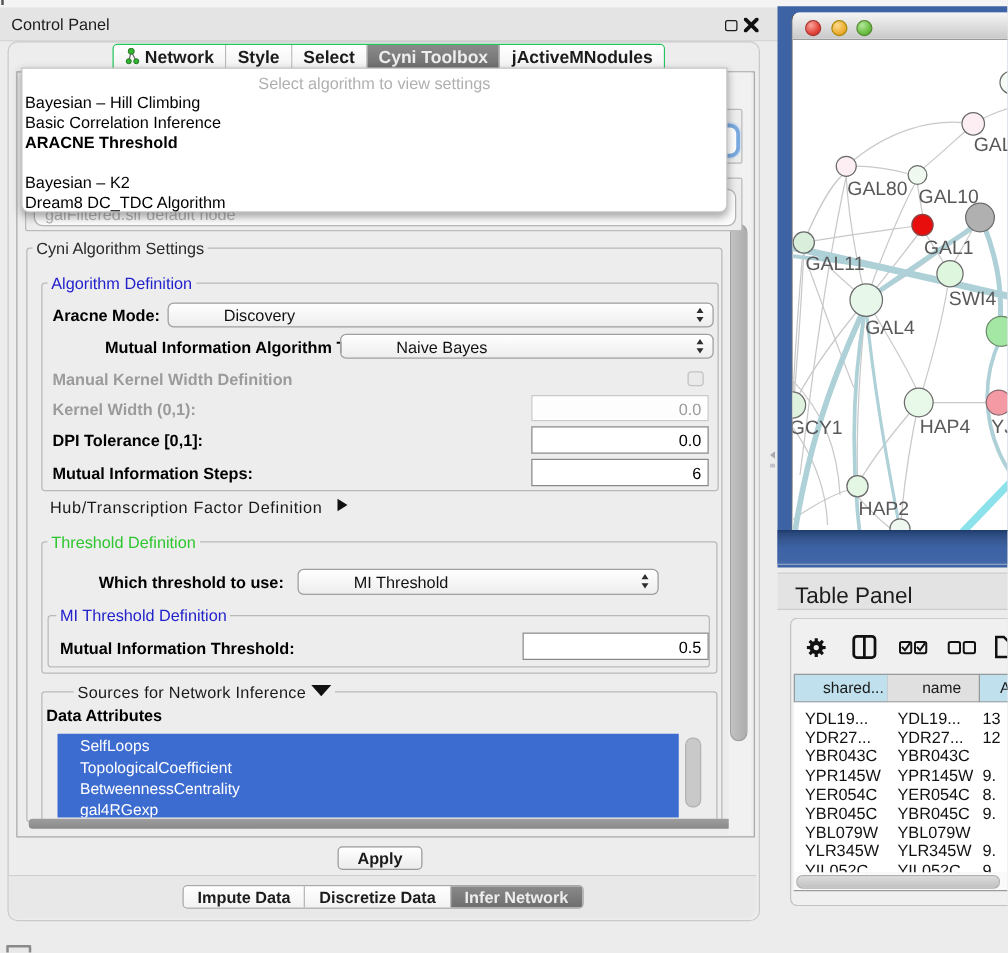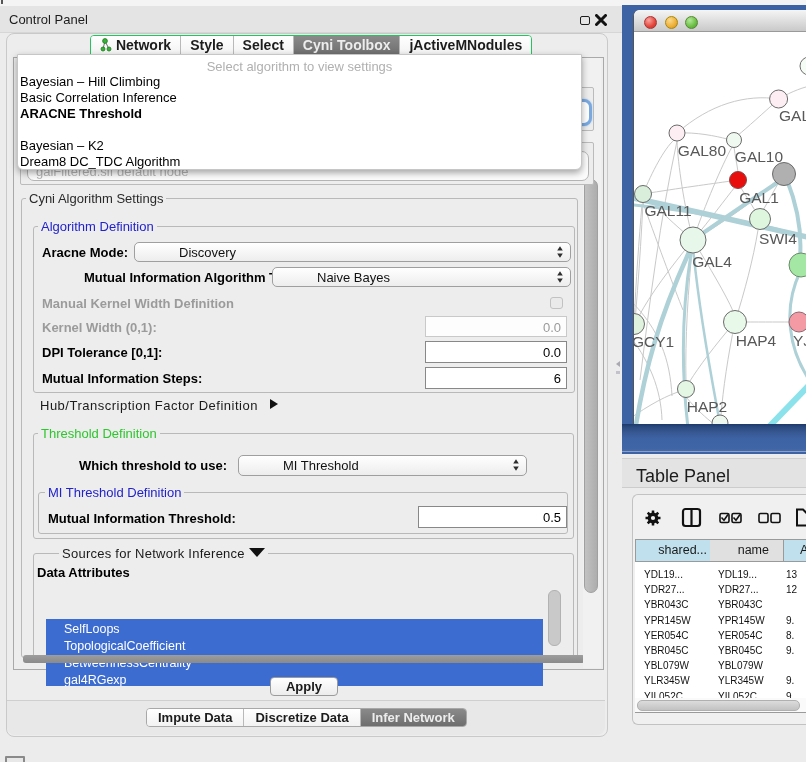--- a/index.html
+++ b/index.html
@@ -157,21 +157,21 @@
 </div>
 <span class="abs label b" style="left:48px;top:511px;font-weight:bold;font-size:13px;">Mutual Information Threshold:</span>
 <div class="field" style="left:418px;top:506px;width:147px;height:20px;">
     <span>0.5</span>
   </div>
 
 <div class="group" style="left:33px;top:553px;width:539px;height:103px;">
   <span class="gtitle" style="left:5px;color:#1a1a1a;letter-spacing:0.25px;margin-left:20px;">Sources for Network Inference <span style="display:inline-block;width:0;height:0;border-top:9px solid #111;border-left:8px solid transparent;border-right:8px solid transparent;vertical-align:1px;"></span></span>
 </div>
 <span class="abs label b" style="left:37px;top:565px;font-weight:bold;font-size:13px;">Data Attributes</span>
-<div class="abs" style="left:46px;top:587px;width:497px;height:67px;background:#3d6cd1;overflow:hidden;margin-top:32px;">
+<div class="abs" style="left:46px;top:587px;width:497px;height:67px;background:#3d6cd1;overflow:hidden;">
   <div style="color:#fff;font-size:12.5px;line-height:17px;padding:2px 0 0 18px;">SelfLoops<br>TopologicalCoefficient<br>BetweennessCentrality<br>gal4RGexp</div>
 </div>
 <div class="abs" style="left:548px;top:590px;width:11px;height:54px;background:#c9c9c9;border:1px solid #b2b2b2;border-radius:6px;"></div>
 
 <div class="abs" id="hscroll"></div>
 
 <div class="abs" style="left:583px;top:58px;width:18px;height:610px;background:#f1f1f1;"></div>
 <div class="abs" style="left:584px;top:179px;width:12px;height:412px;background:linear-gradient(90deg,#c2c2c2,#adadad);border:1px solid #a0a0a0;border-radius:7px;"></div>
 
 <div class="abs" style="left:616px;top:361px;width:0;height:0;border-right:4px solid #a8a8b2;border-top:3px solid transparent;border-bottom:3px solid transparent;"></div>
@@ -296,20 +296,20 @@
     <path d="M93.5,13.5 l2.5,2.7 l4-5.7"></path>
   </g>
 </svg>
 
 <div class="abs" style="left:635px;top:539px;width:171px;height:23px;font-size:12.5px;color:#1a1a1a;">
   <div class="abs" style="left:0;top:0;width:71px;height:21px;background:#bfe0ec;border:1px solid #9a9a9a;text-align:right;line-height:21px;padding-right:3px;">shared...</div>
   <div class="abs" style="left:75px;top:0;width:59px;height:21px;background:#e0e0e0;border:1px solid #9a9a9a;border-left:none;text-align:right;line-height:21px;padding-right:14px;">name</div>
   <div class="abs" style="left:149px;top:0;width:57px;height:21px;background:#bfe0ec;border:1px solid #9a9a9a;border-left:none;line-height:21px;"><span style="padding-left:16px;">A</span></div>
 </div>
 
-<div class="abs" style="left:635px;top:562px;width:171px;height:136px;background:#fff;overflow:hidden;font-size:10px;color:#111;">
+<div class="abs" style="left:635px;top:562px;width:171px;height:136px;background:#fff;overflow:hidden;font-size:13px;color:#111;">
   <div class="abs" style="left:9px;top:5px;line-height:15.2px;">YDL19...<br>YDR27...<br>YBR043C<br>YPR145W<br>YER054C<br>YBR045C<br>YBL079W<br>YLR345W<br>YIL052C</div>
   <div class="abs" style="left:83px;top:5px;line-height:15.2px;">YDL19...<br>YDR27...<br>YBR043C<br>YPR145W<br>YER054C<br>YBR045C<br>YBL079W<br>YLR345W<br>YIL052C</div>
   <div class="abs" style="left:151px;top:5px;line-height:15.2px;">13<br>12<br>&nbsp;<br>9.<br>8.<br>9.<br>&nbsp;<br>9.<br>9.</div>
 </div>
 
 <div class="abs" style="left:635px;top:698px;width:171px;height:14px;background:#fafafa;border-bottom:1px solid #9a9a9a;"></div>
 <div class="abs" style="left:637px;top:700px;width:161px;height:9px;background:linear-gradient(#dcdcdc,#c2c2c2);border:1px solid #b0b0b0;border-radius:5px;"></div>
 
 </body></html>

